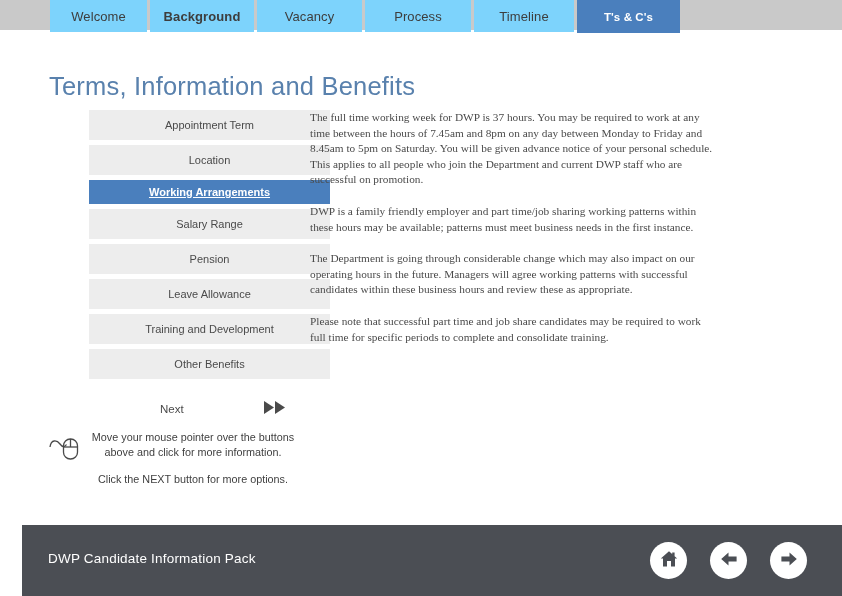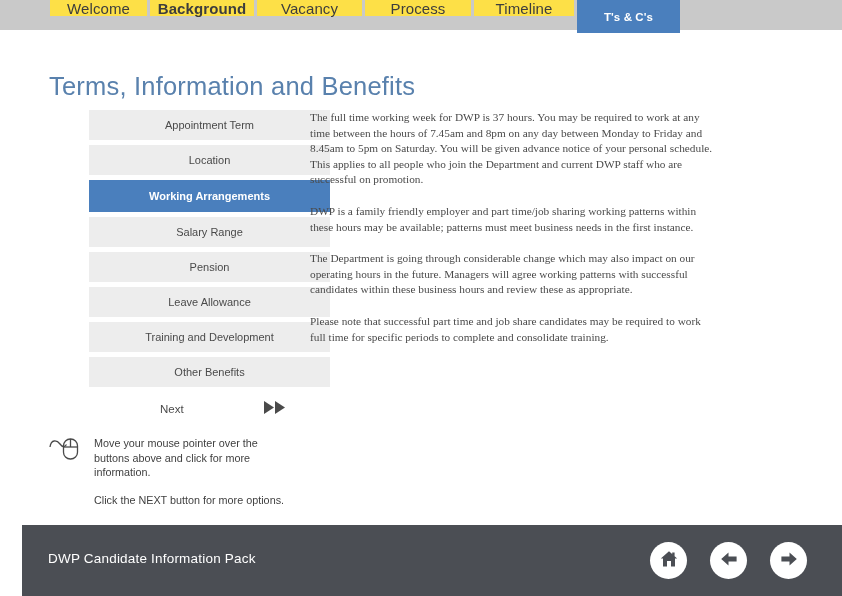--- a/index.html
+++ b/index.html
@@ -23,27 +23,27 @@
     background: #c9c9c9;
   }
   .tabs {
     position: absolute;
     left: 50px; top: 0;
     height: 30px;
     display: flex;
     align-items: flex-start;
   }
   .tab {
-    height: 16px;
-    background: #fde047;
+    height: 32px;
+    background: #7dd3fc;
     margin-right: 3px;
     display: flex;
     align-items: center;
     justify-content: center;
-    font-size: 15px;
+    font-size: 13px;
     color: #3d3d3d;
     letter-spacing: .1px;
     box-sizing: border-box;
   }
   .tab.w0 { width: 97px; }
   .tab.w1 { width: 104px; font-weight: bold; }
   .tab.w2 { width: 105px; }
   .tab.w3 { width: 106px; }
   .tab.w4 { width: 100px; }
   .tab.active {
@@ -82,21 +82,22 @@
     align-items: center;
     justify-content: center;
     font-size: 11px;
     color: #4a4a4a;
     box-sizing: border-box;
   }
   .menu-btn.selected {
     background: #4a7fbd;
     color: #ffffff;
     font-weight: bold;
-    height: 32px;
+    height: 24px;
+    text-decoration: underline;
   }
 
   
   .content {
     position: absolute;
     left: 310px; top: 110px;
     width: 404px;
     font-family: Liberation Serif, serif;
   }
   .para {
@@ -135,21 +136,21 @@
     width: 38px;
     flex: 0 0 38px;
     padding-top: 3px;
   }
   .hint-text {
     font-size: 10.8px;
     color: #3f3f3f;
     line-height: 14.6px;
     padding-left: 2px;
   }
-  .hint-text p { margin: 6px; }
+  .hint-text p { margin: 0; text-align: center; }
   .hint-text p.second { margin-top: 13px; }
 
   
   .footer {
     position: absolute;
     left: 22px; top: 525px;
     width: 820px; height: 71px;
     background: #4b4e54;
   }
   .footer-title {

